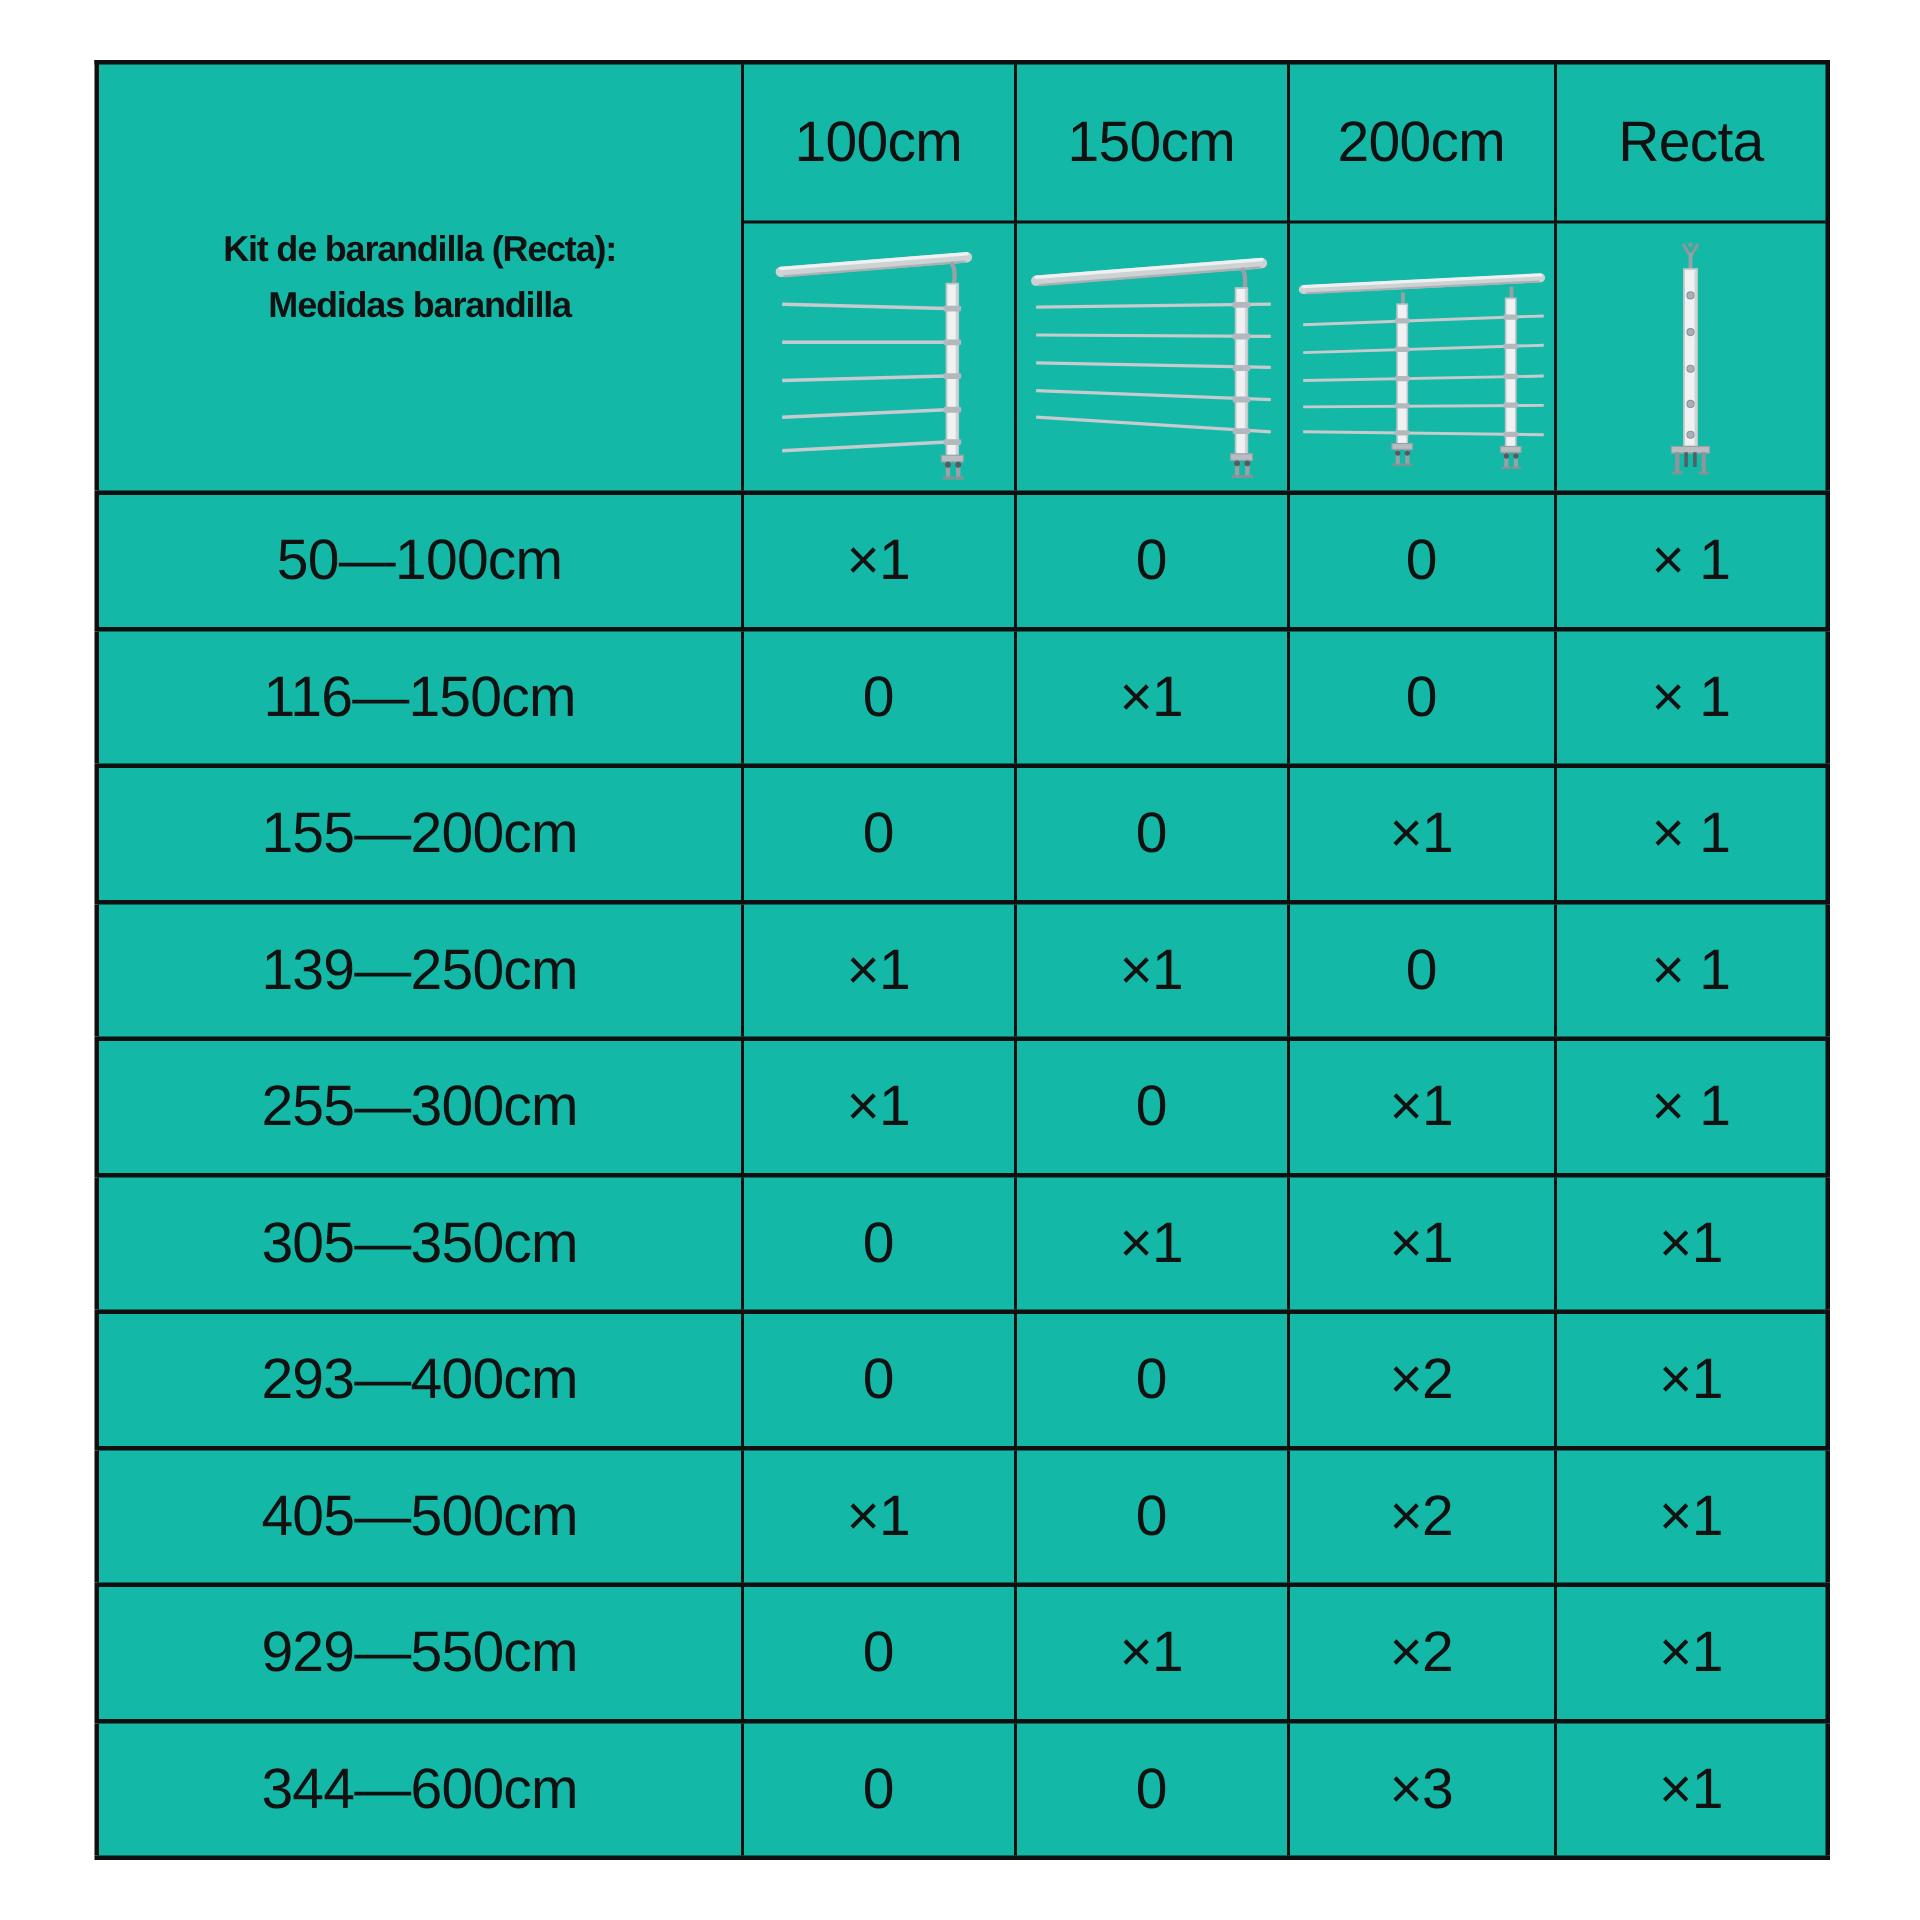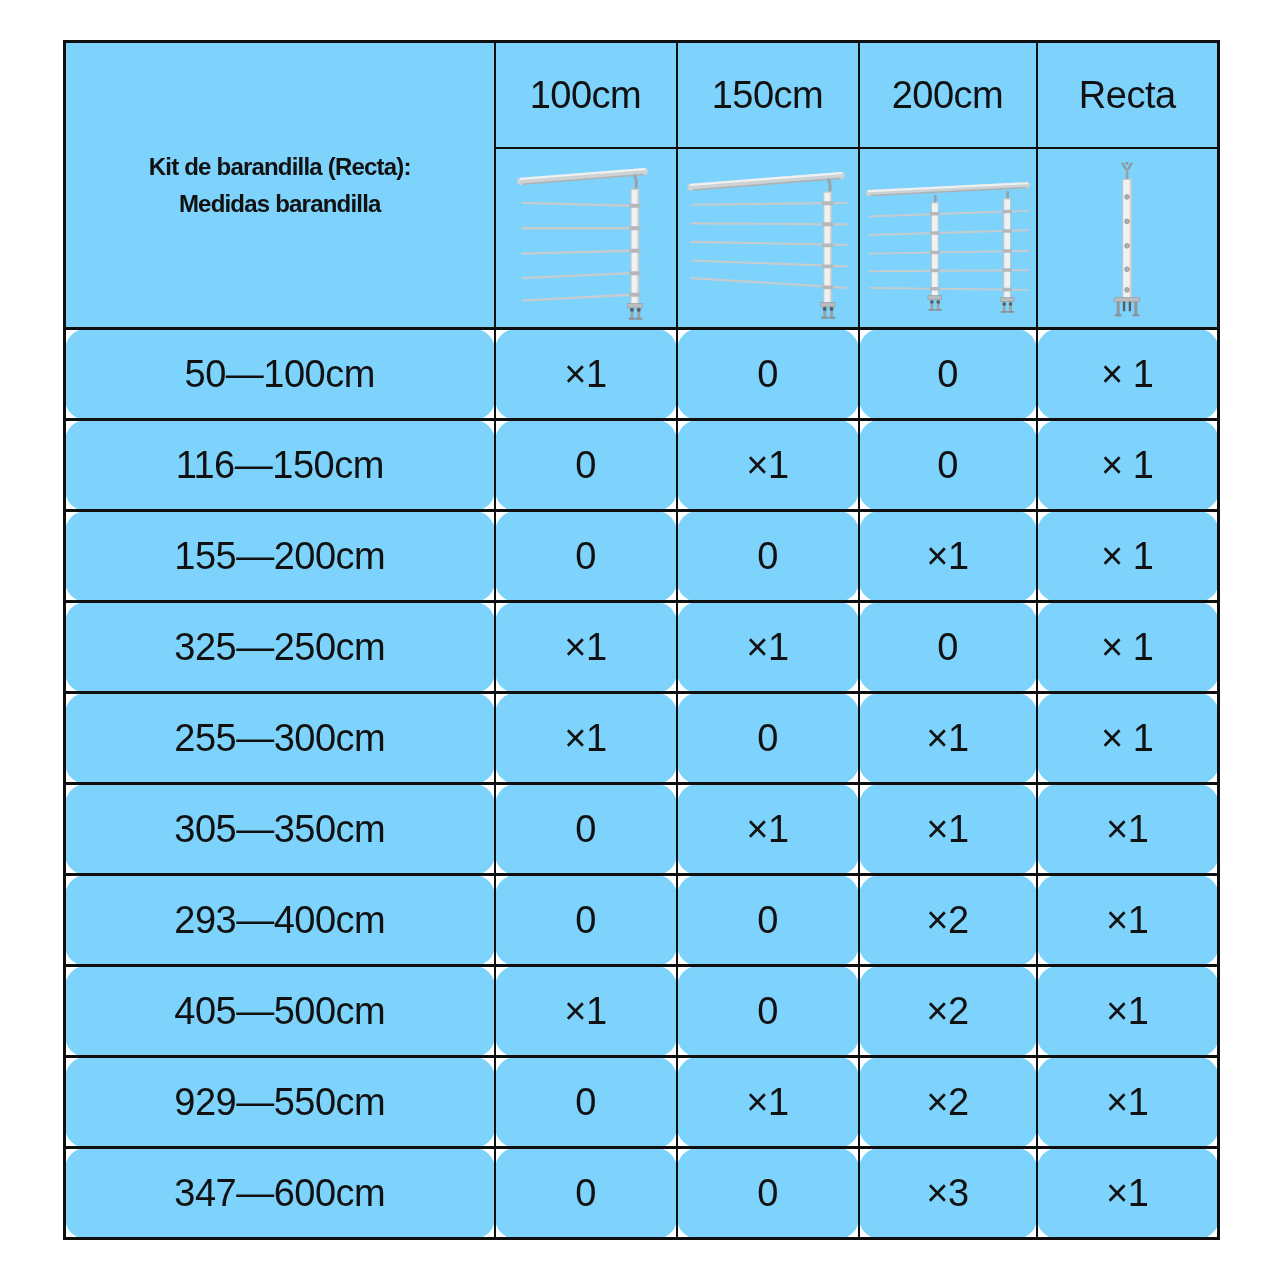--- a/index.html
+++ b/index.html
@@ -7,36 +7,36 @@
     position:relative;width:1280px;height:1280px;background:#ffffff;
     font-family:"Liberation Sans",sans-serif;color:#111111;overflow:hidden;
   }
   table.kit{
     position:absolute;left:63px;top:40px;
     border-collapse:collapse;table-layout:fixed;
     border:3px solid #0f0f0f;background:#ffffff;
   }
   table.kit td, table.kit th{
     border:2px solid #0f0f0f;padding:0;margin:0;
-    text-align:center;vertical-align:middle;background:#7dd3fc;
+    text-align:center;vertical-align:middle;background:#14b8a6;
   }
   th.colhead{
     height:104px;font-size:38px;font-weight:normal;letter-spacing:-0.5px;
   }
   td.title-cell{
     text-align:left;padding-left:8px;padding-right:4px;
   }
   .title-line{
     font-size:24px;font-weight:bold;letter-spacing:-0.8px;line-height:1.55;
     white-space:nowrap;
   }
   tr.images td{height:178px;border-top-width:2px;}
   tr.data td{height:88px;border-top-width:3px;}
   tr.data:last-child td{border-bottom-width:3px;}
-  .rowlabel,.val{font-size:38px;letter-spacing:-0.5px;border-radius:21px;}
+  .rowlabel,.val{font-size:38px;letter-spacing:-0.5px;}
   svg.prod{display:block;margin:0 auto;}
 </style>
 </head>
 <body>
 
 <div class="page">
   <table class="kit">
     <colgroup>
       <col style="width:430px">
         <col style="width:182px">
@@ -179,21 +179,21 @@
       <td class="val">× 1</td>
     </tr>
     <tr class="data">
       <td class="rowlabel">155—200cm</td>
       <td class="val">0</td>
       <td class="val">0</td>
       <td class="val">×1</td>
       <td class="val">× 1</td>
     </tr>
     <tr class="data">
-      <td class="rowlabel">325—250cm</td>
+      <td class="rowlabel">139—250cm</td>
       <td class="val">×1</td>
       <td class="val">×1</td>
       <td class="val">0</td>
       <td class="val">× 1</td>
     </tr>
     <tr class="data">
       <td class="rowlabel">255—300cm</td>
       <td class="val">×1</td>
       <td class="val">0</td>
       <td class="val">×1</td>
@@ -221,21 +221,21 @@
       <td class="val">×1</td>
     </tr>
     <tr class="data">
       <td class="rowlabel">929—550cm</td>
       <td class="val">0</td>
       <td class="val">×1</td>
       <td class="val">×2</td>
       <td class="val">×1</td>
     </tr>
     <tr class="data">
-      <td class="rowlabel">347—600cm</td>
+      <td class="rowlabel">344—600cm</td>
       <td class="val">0</td>
       <td class="val">0</td>
       <td class="val">×3</td>
       <td class="val">×1</td>
     </tr>
   </tbody>
     </table>
 </div>
 
 </body></html>

